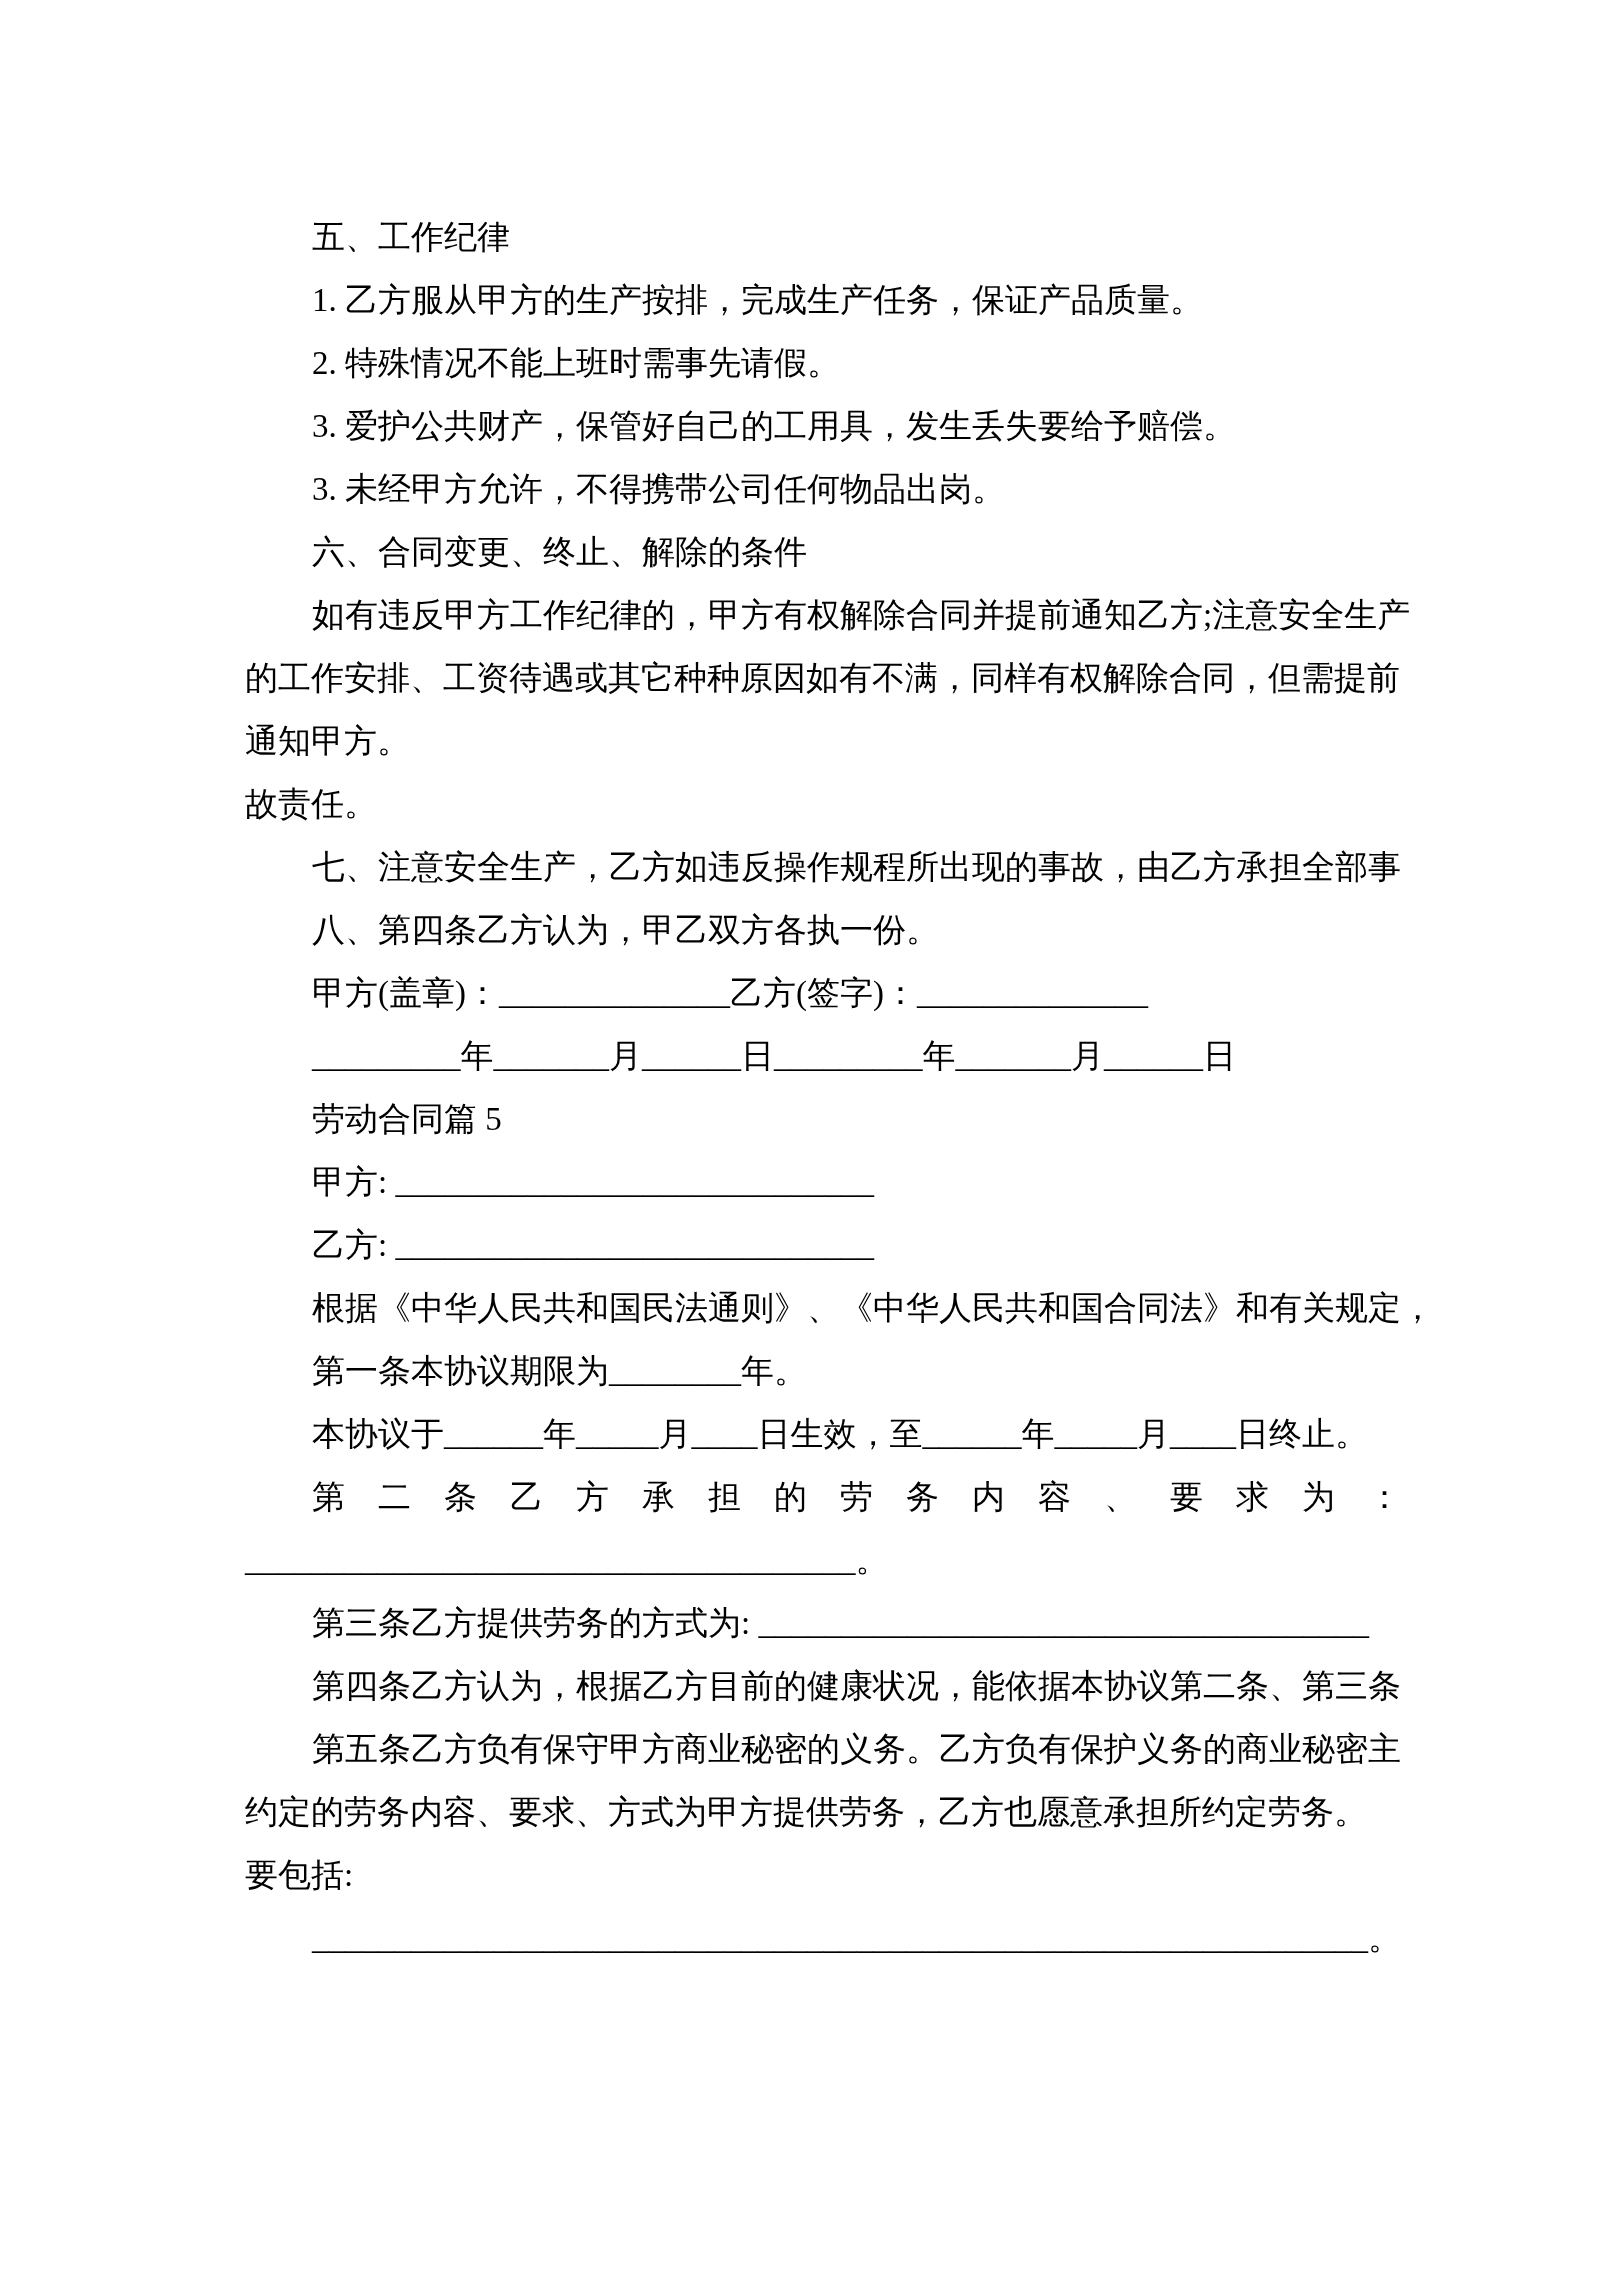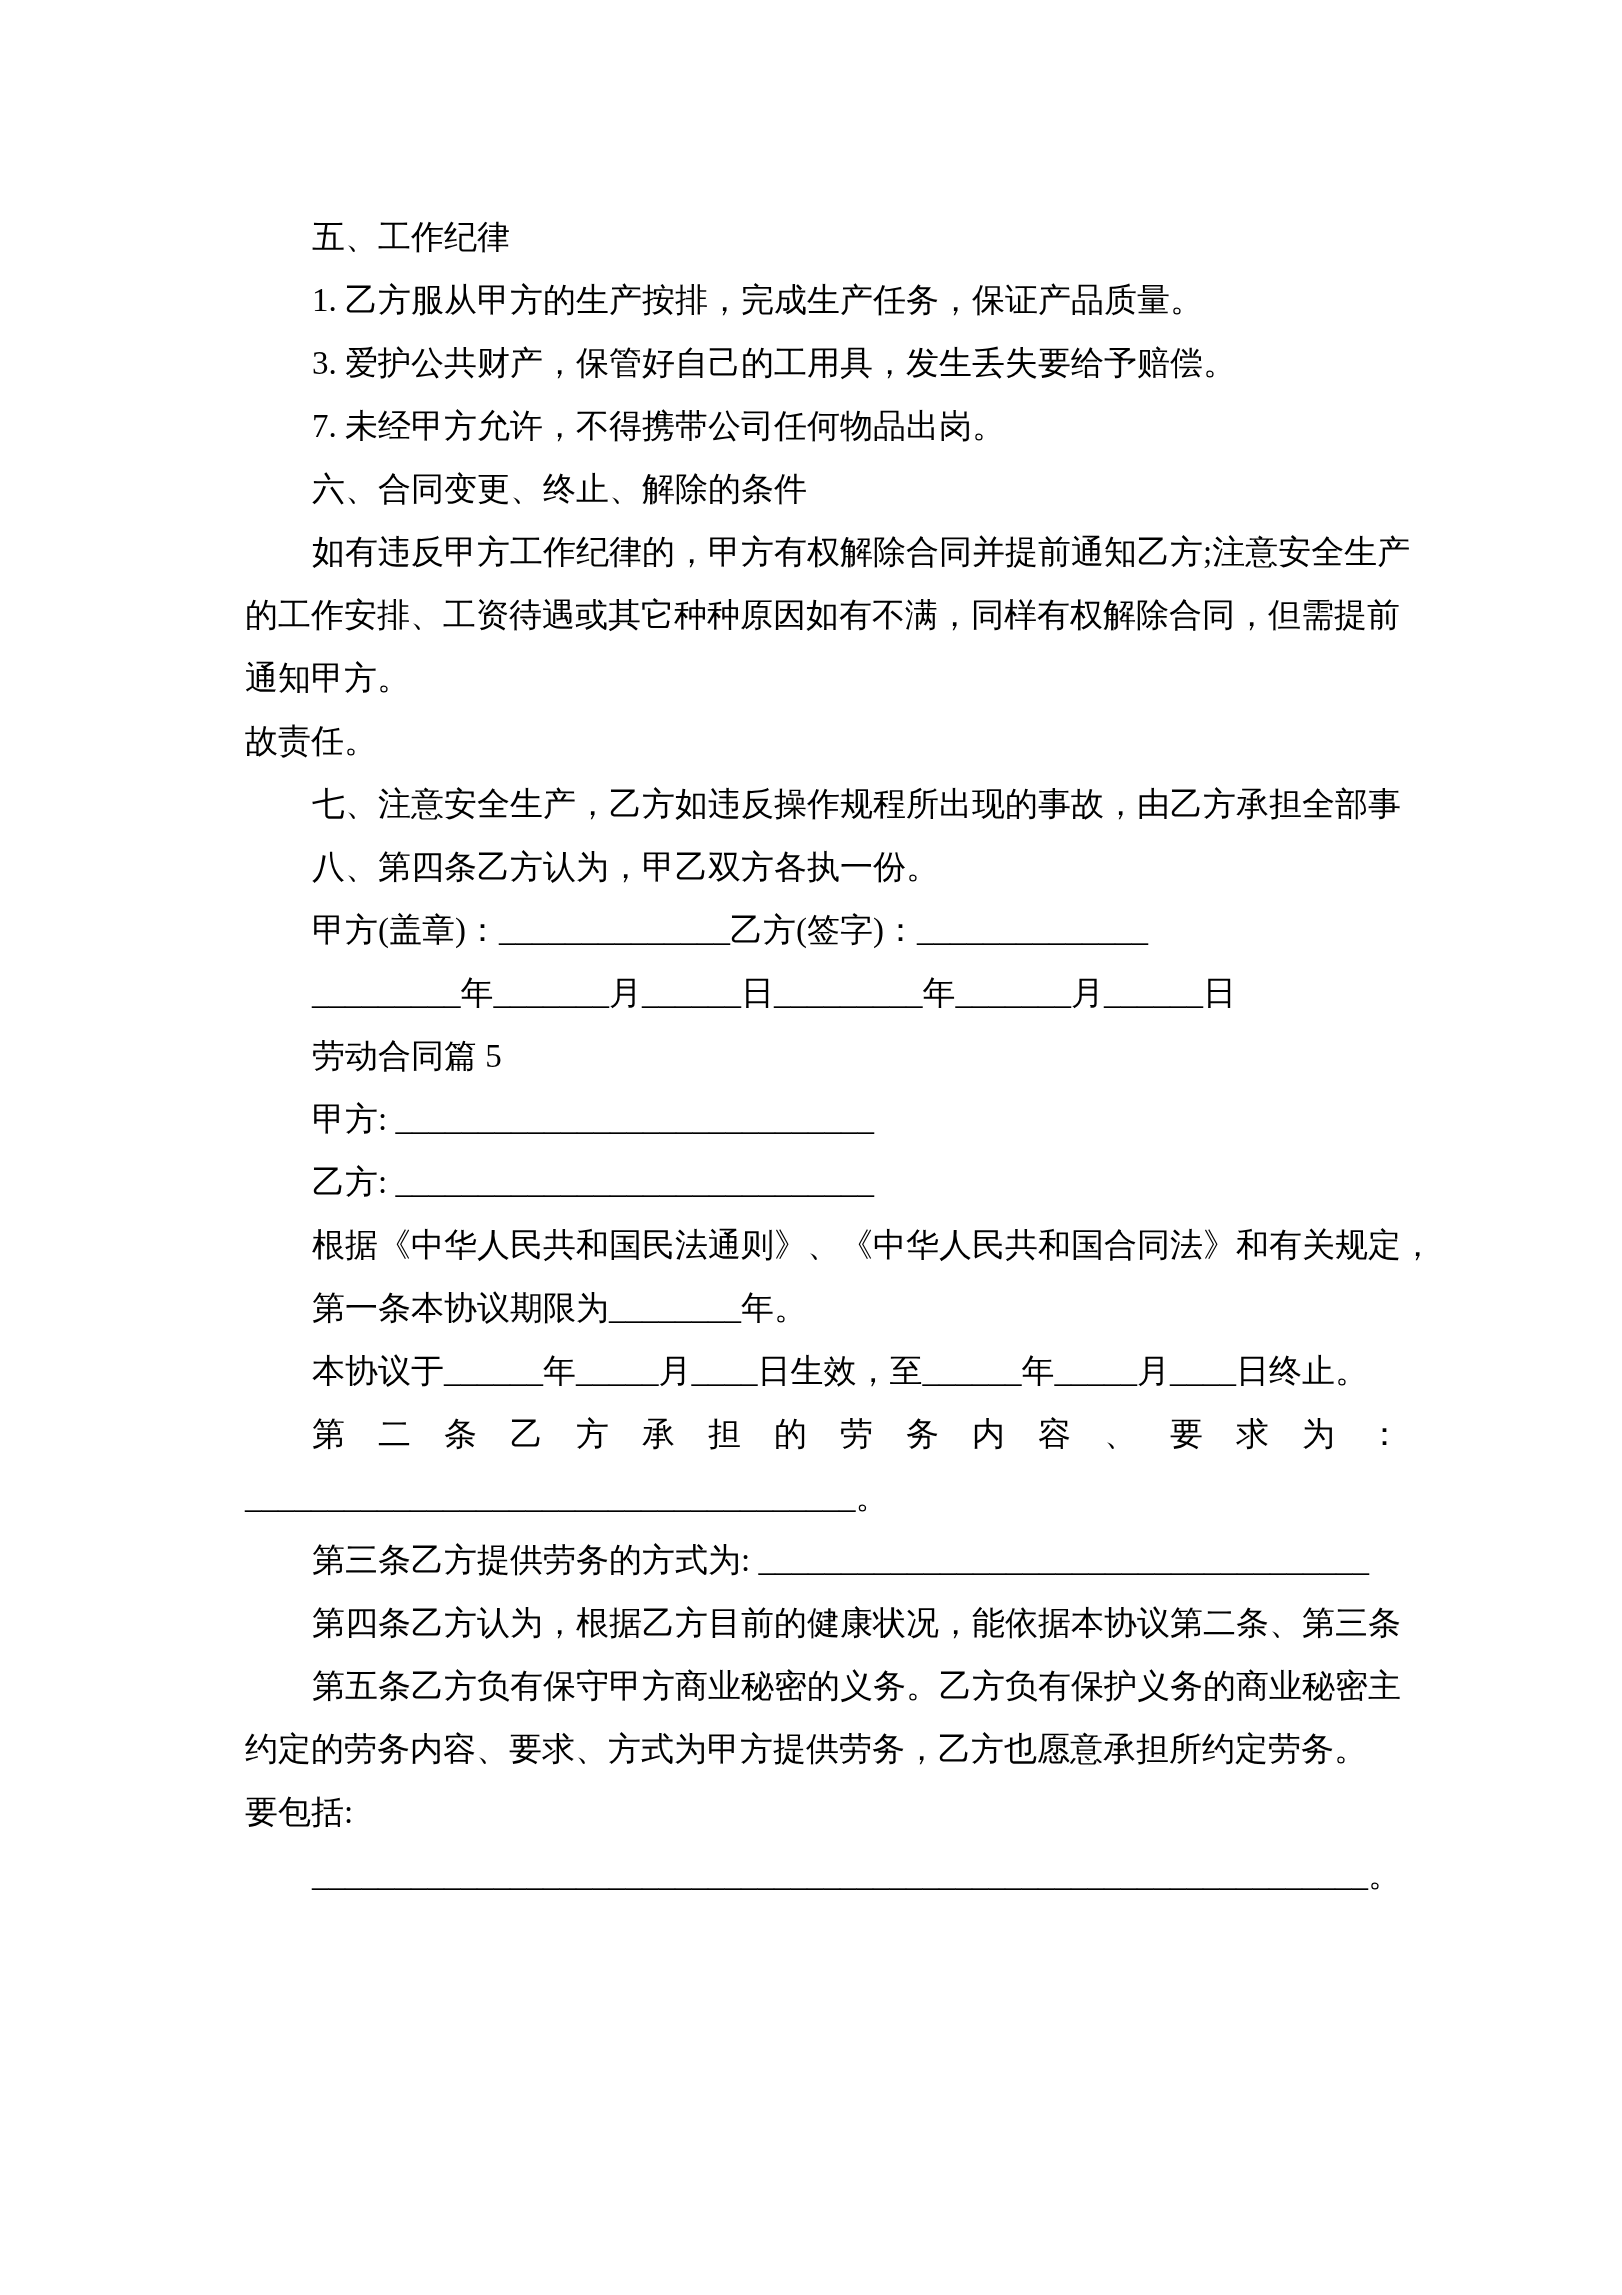--- a/index.html
+++ b/index.html
@@ -36,22 +36,23 @@
     letter-spacing: 33px;
   }
 </style>
 </head>
 <body>
 
 <div class="page">
   <div class="doc">
     <div class="line indent">五、工作纪律</div>
     <div class="line indent">1. 乙方服从甲方的生产按排，完成生产任务，保证产品质量。</div>
+    <div class="line indent">2. 特殊情况不能上班时需事先请假。</div>
     <div class="line indent">3. 爱护公共财产，保管好自己的工用具，发生丢失要给予赔偿。</div>
-    <div class="line indent">7. 未经甲方允许，不得携带公司任何物品出岗。</div>
+    <div class="line indent">3. 未经甲方允许，不得携带公司任何物品出岗。</div>
     <div class="line indent">六、合同变更、终止、解除的条件</div>
     <div class="line indent">如有违反甲方工作纪律的，甲方有权解除合同并提前通知乙方;注意安全生产</div>
     <div class="line">的工作安排、工资待遇或其它种种原因如有不满，同样有权解除合同，但需提前</div>
     <div class="line">通知甲方。</div>
     <div class="line">故责任。</div>
     <div class="line indent">七、注意安全生产，乙方如违反操作规程所出现的事故，由乙方承担全部事</div>
     <div class="line indent">八、第四条乙方认为，甲乙双方各执一份。</div>
     <div class="line indent">甲方(盖章)：______________乙方(签字)：______________</div>
     <div class="line indent">_________年_______月______日_________年_______月______日</div>
     <div class="line indent">劳动合同篇 5</div>

